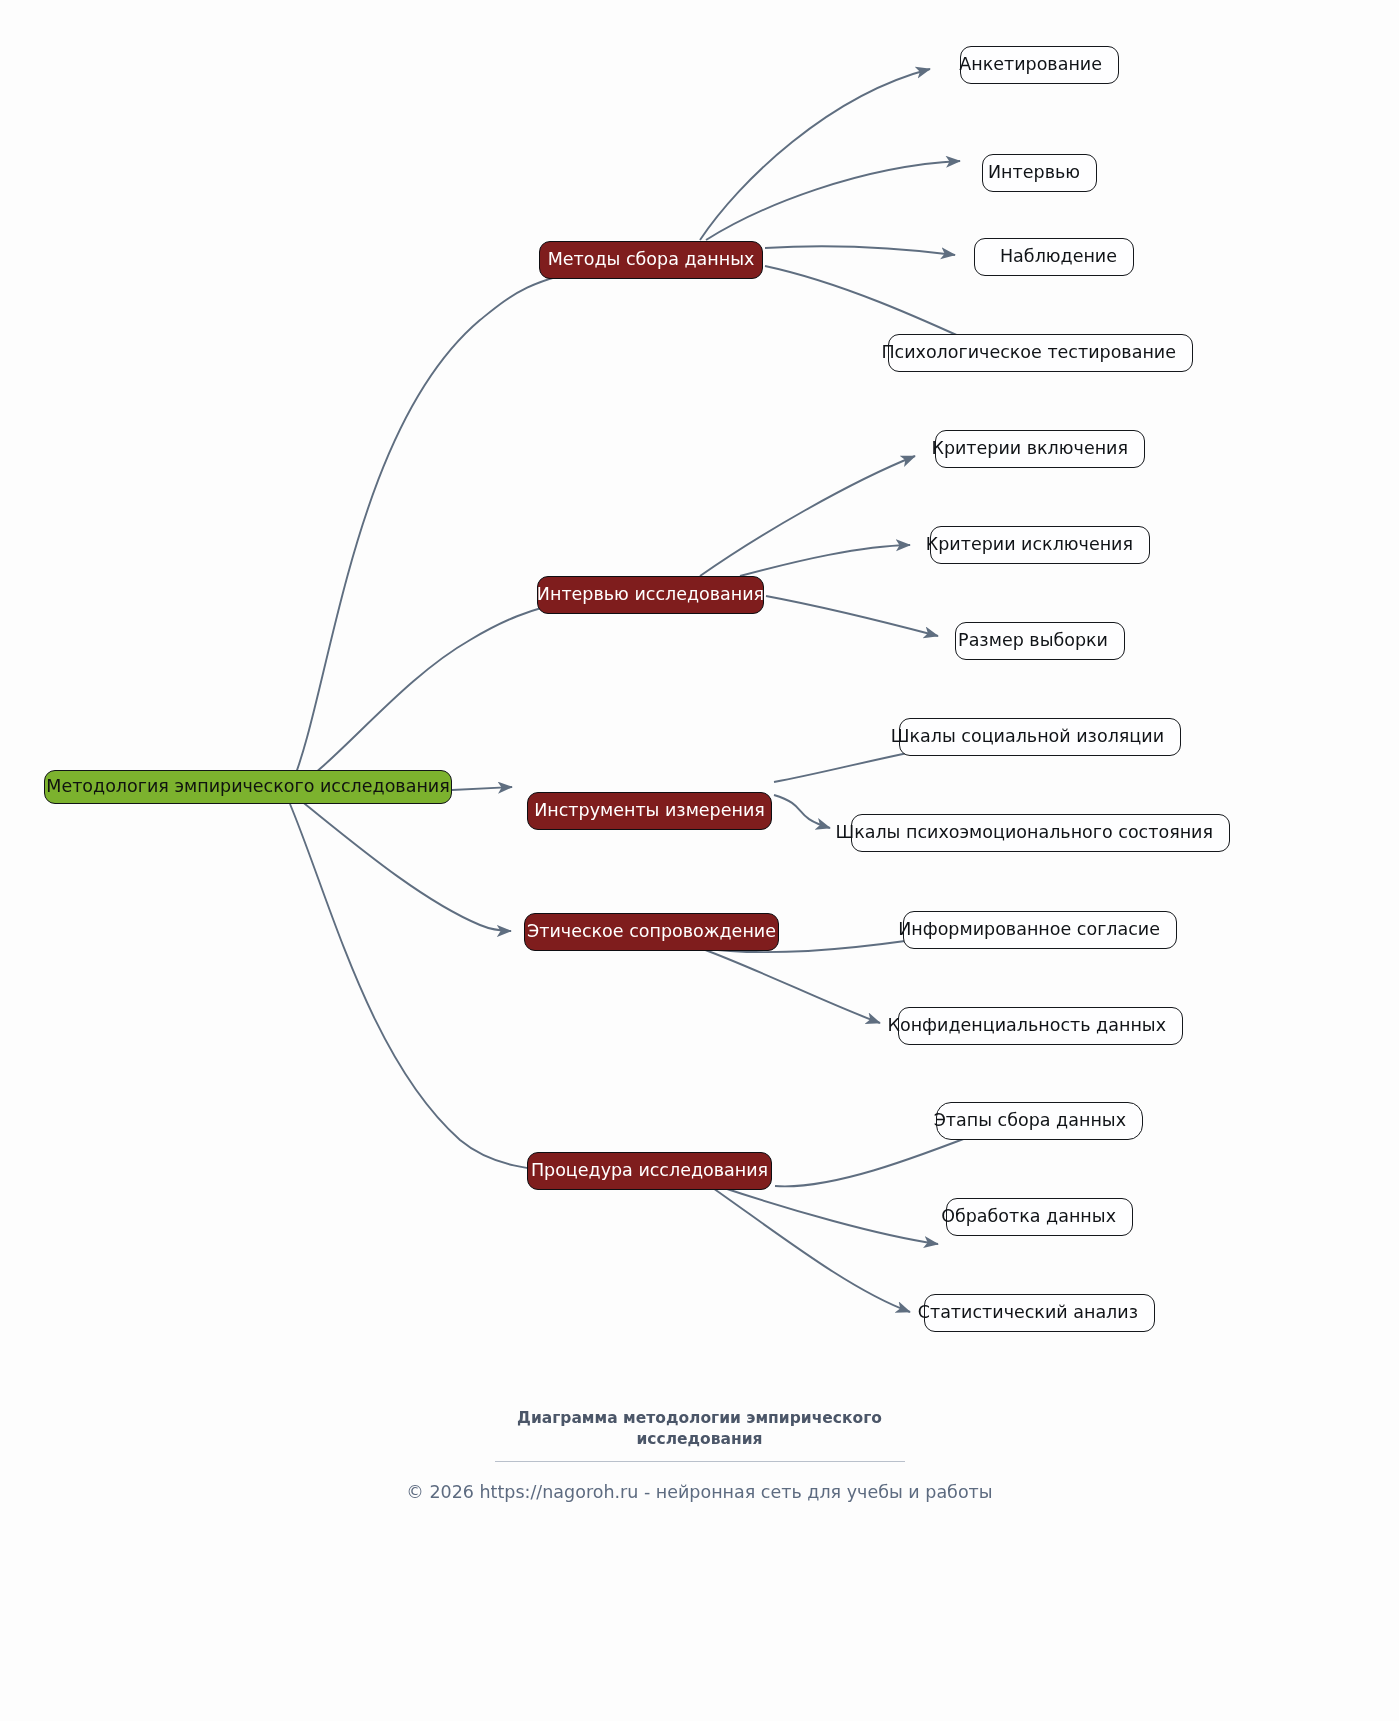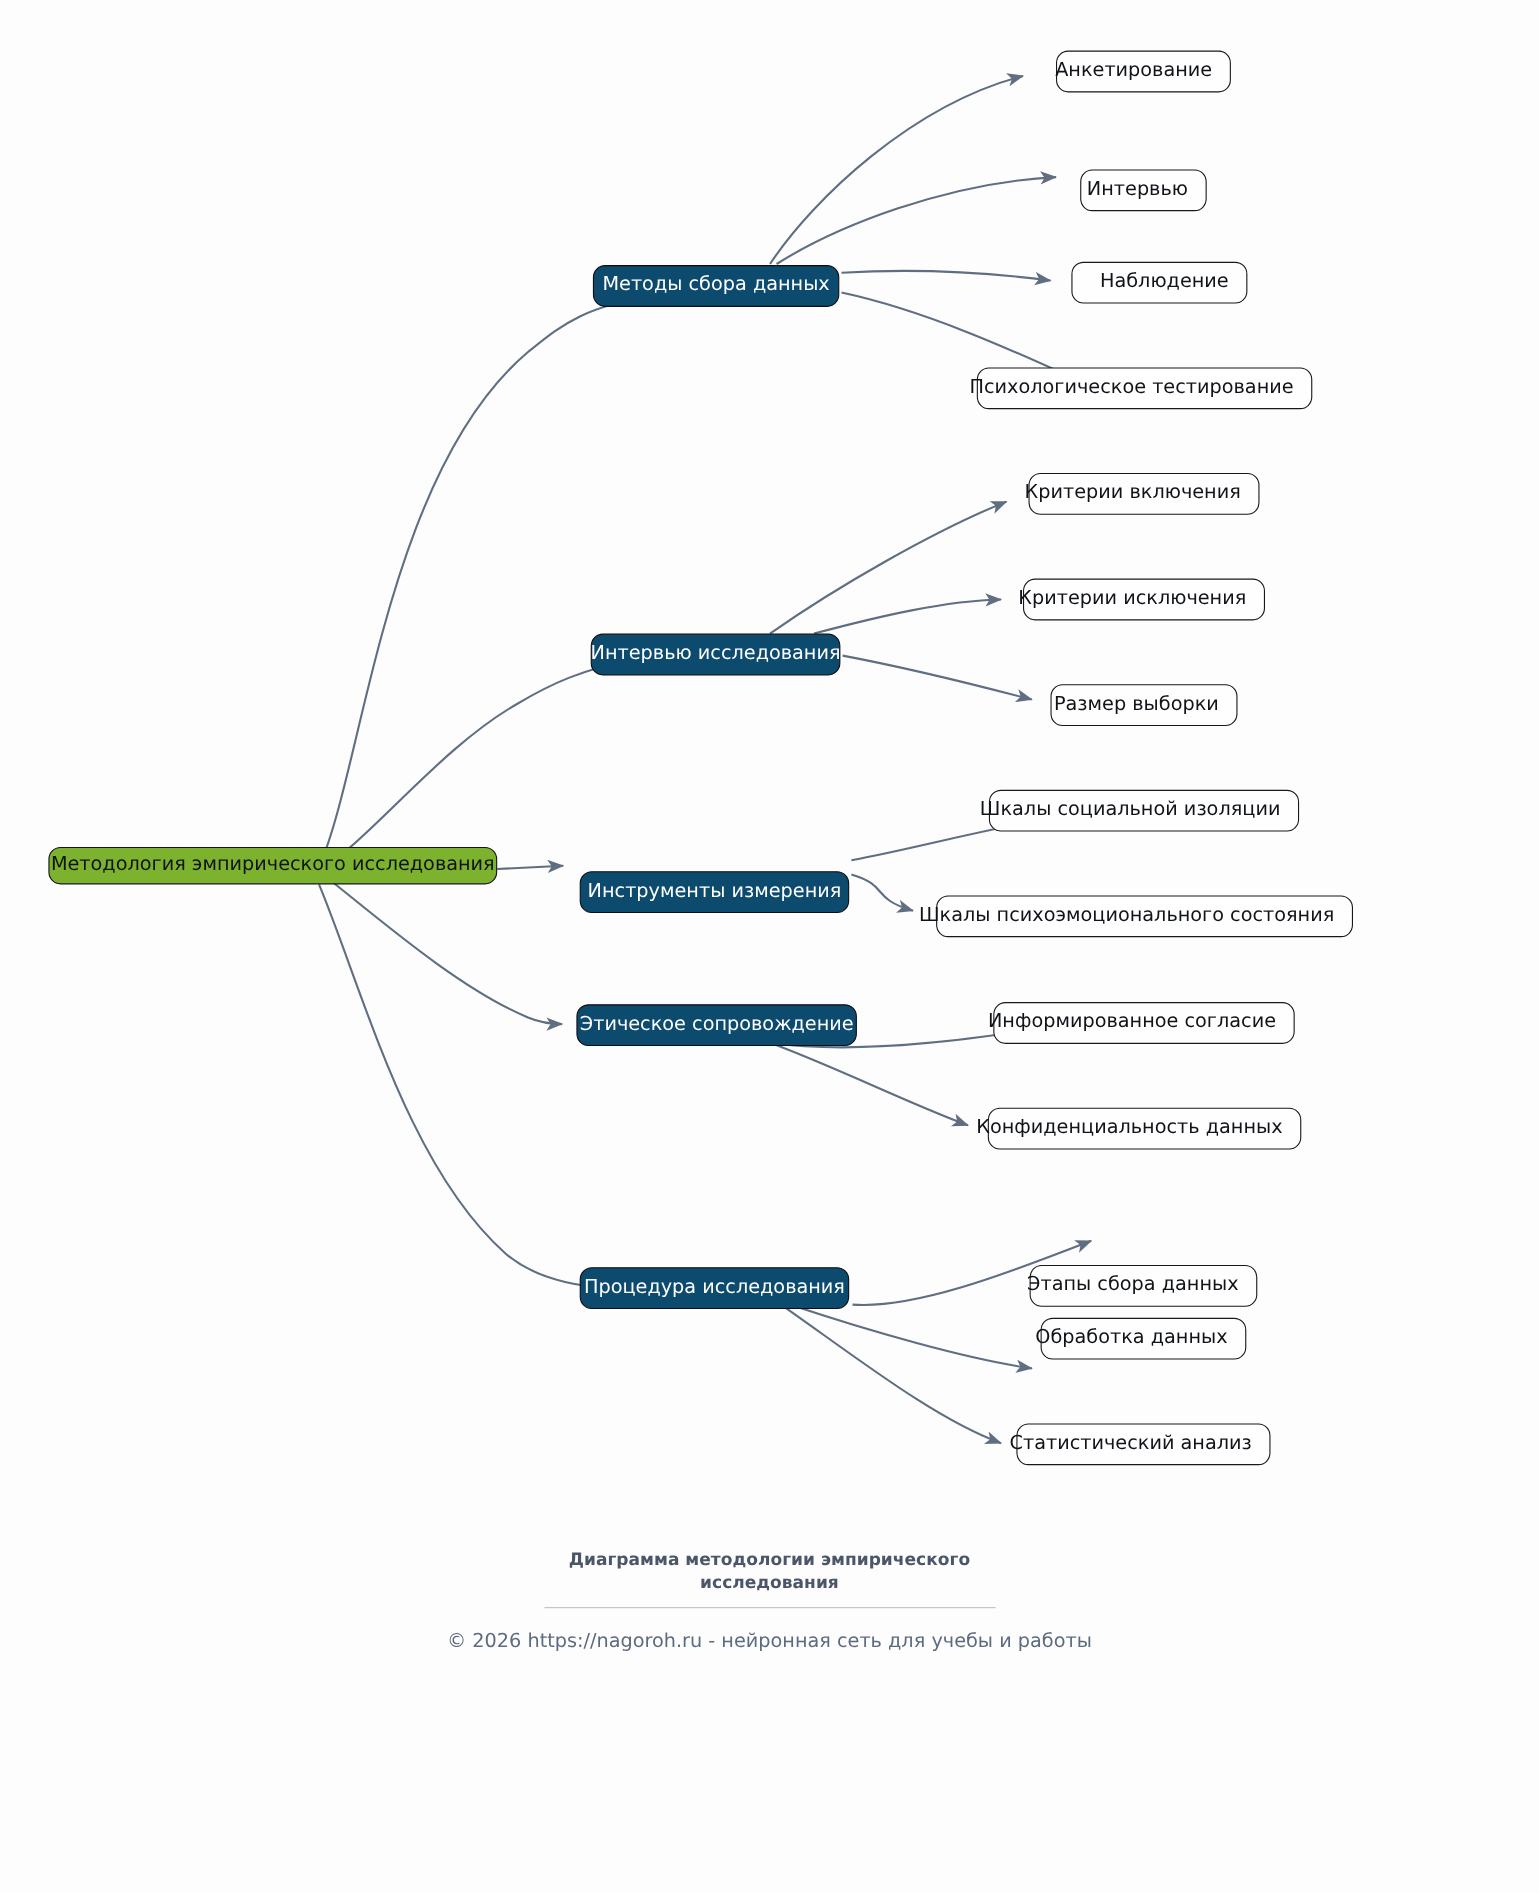--- a/index.html
+++ b/index.html
@@ -39,21 +39,21 @@
   }
   .node-root {
     background: #7CB22E;
     border: 1.6px solid #111418;
     color: #10130f;
     font-size: 17.5px;
     height: 34px;
     padding: 0 18px;
   }
   .node-branch {
-    background: #0c4a6e;
+    background: #7f1d1d;
     border: 1.6px solid #0e0e12;
     color: #ffffff;
     font-size: 17.5px;
     font-weight: 500;
     height: 34px;
     padding: 18px 14px;
   }
   .node-leaf {
     background: #fefeff;
     border: 1.5px solid #15181c;
@@ -169,21 +169,21 @@
       </div>
       <div class="node node-leaf" style="left: 903px; top: 911px; width: 274px; height: 38px;">
         <span>Информированное согласие</span>
       </div>
       <div class="node node-leaf" style="left: 898px; top: 1007px; width: 285px; height: 38px;">
         <span>Конфиденциальность данных</span>
       </div>
       <div class="node node-branch" style="left: 527px; top: 1152px; width: 245px; height: 34px;">
         <span>Процедура исследования</span>
       </div>
-      <div class="node node-leaf" style="left: 936px; top: 1150px; width: 207px; height: 38px;">
+      <div class="node node-leaf" style="left: 936px; top: 1102px; width: 207px; height: 38px; border-radius: 15px;">
         <span>Этапы сбора данных</span>
       </div>
       <div class="node node-leaf" style="left: 946px; top: 1198px; width: 187px; height: 38px;">
         <span>Обработка данных</span>
       </div>
       <div class="node node-leaf" style="left: 924px; top: 1294px; width: 231px; height: 38px;">
         <span>Статистический анализ</span>
       </div>
     </div>
 

